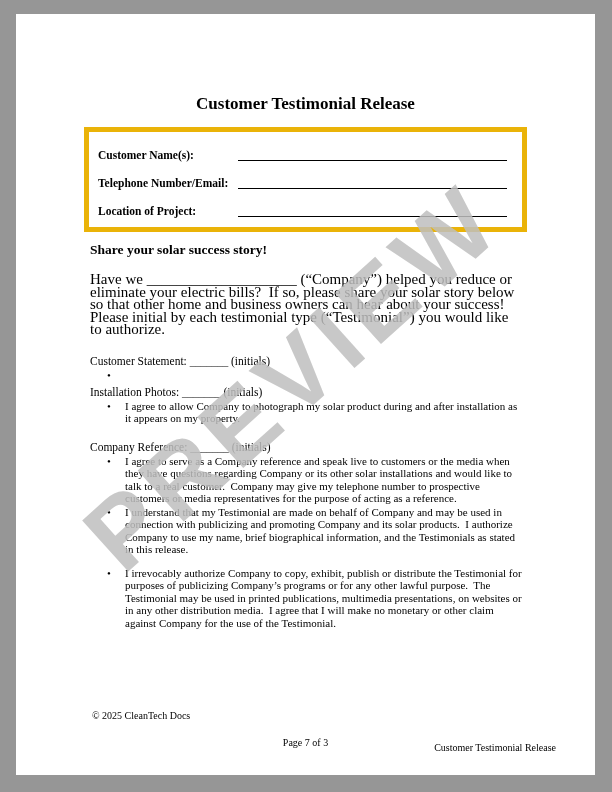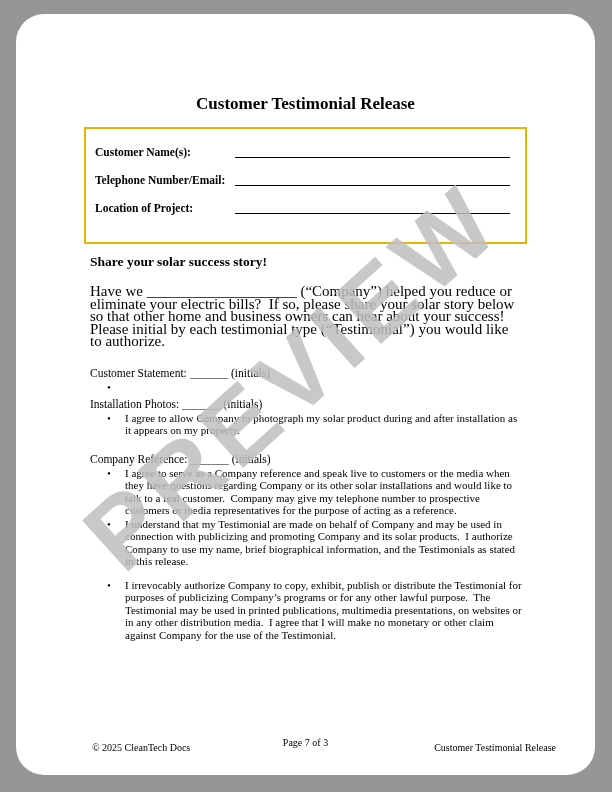--- a/index.html
+++ b/index.html
@@ -8,21 +8,20 @@
     background:#969696;
     position:relative;
     font-family:"Liberation Serif", serif;
     color:#000;
   }
   .page {
     position:absolute; left:16px; top:14px;
     width:579px; height:761px;
     background:#ffffff;
     overflow:hidden;
-    border-radius:28px;
   }
   
   .watermark {
     position:absolute; left:-24px; top:303px;
     width:600px; height:120px; line-height:120px;
     text-align:center;
     font-family:"Liberation Sans", sans-serif;
     font-weight:bold; font-size:100px; letter-spacing:8px;
     color:rgba(190,190,190,0.85);
     transform:rotate(-42deg);
@@ -31,22 +30,22 @@
     user-select:none;
   }
   .title {
     margin:82px 0 0 0;
     text-align:center;
     font-size:17px; font-weight:bold; line-height:15px;
   }
   .info-box {
     box-sizing:border-box;
     margin:16px 0 0 68px;
-    width:443px; height:117px;
-    border:2px solid #eab308;
+    width:443px; height:105px;
+    border:5px solid #eab308;
     padding:6px 15px 0 9px;
   }
   .box-row { display:flex; align-items:flex-end; height:24px; margin-bottom:4px; }
   .box-label { flex:0 0 140px; font-weight:bold; font-size:11.5px; line-height:13px; }
   .box-line { flex:1; border-bottom:1.5px solid #000; height:0; margin-bottom:1px; }
   .story-heading {
     margin:10px 73px 0 74px;
     font-size:13.5px; font-weight:bold; line-height:15px;
   }
   .intro-p {
@@ -69,21 +68,21 @@
     font-size:11px; line-height:12.5px;
   }
   .bullet .marker { position:absolute; left:17px; top:0; }
   .terms-heading {
     margin:19px 0 0 74px;
     font-size:11.3px; font-weight:bold; line-height:13px;
     white-space:nowrap;
   }
   .bullet.gap { margin-top:11px; }
   .footer { position:absolute; left:0; top:0; width:100%; height:100%; pointer-events:none; font-size:10px; }
-  .footer-left   { position:absolute; left:76px; top:728px; }
+  .footer-left   { position:absolute; left:76px; top:696px; }
   .footer-center { position:absolute; left:0; top:723px; width:100%; text-align:center; }
   .footer-right  { position:absolute; right:39px; top:728px; }
 </style>
 </head>
 <body>
 
 <div class="page">
 
   <h1 class="title">Customer Testimonial Release</h1>
 

